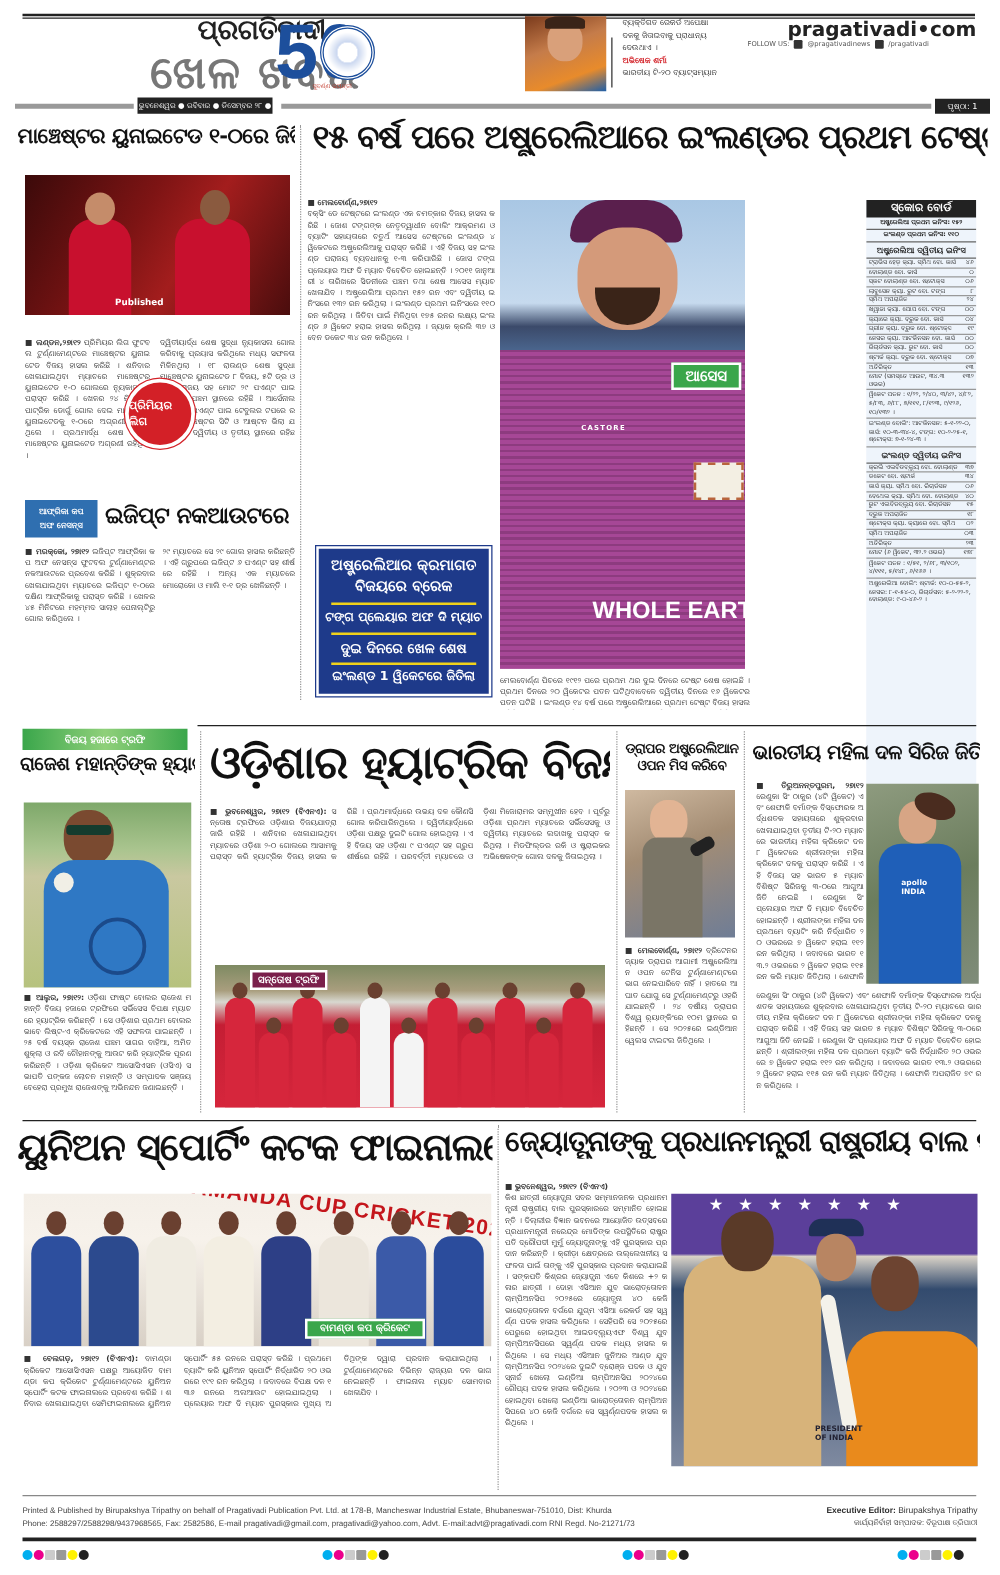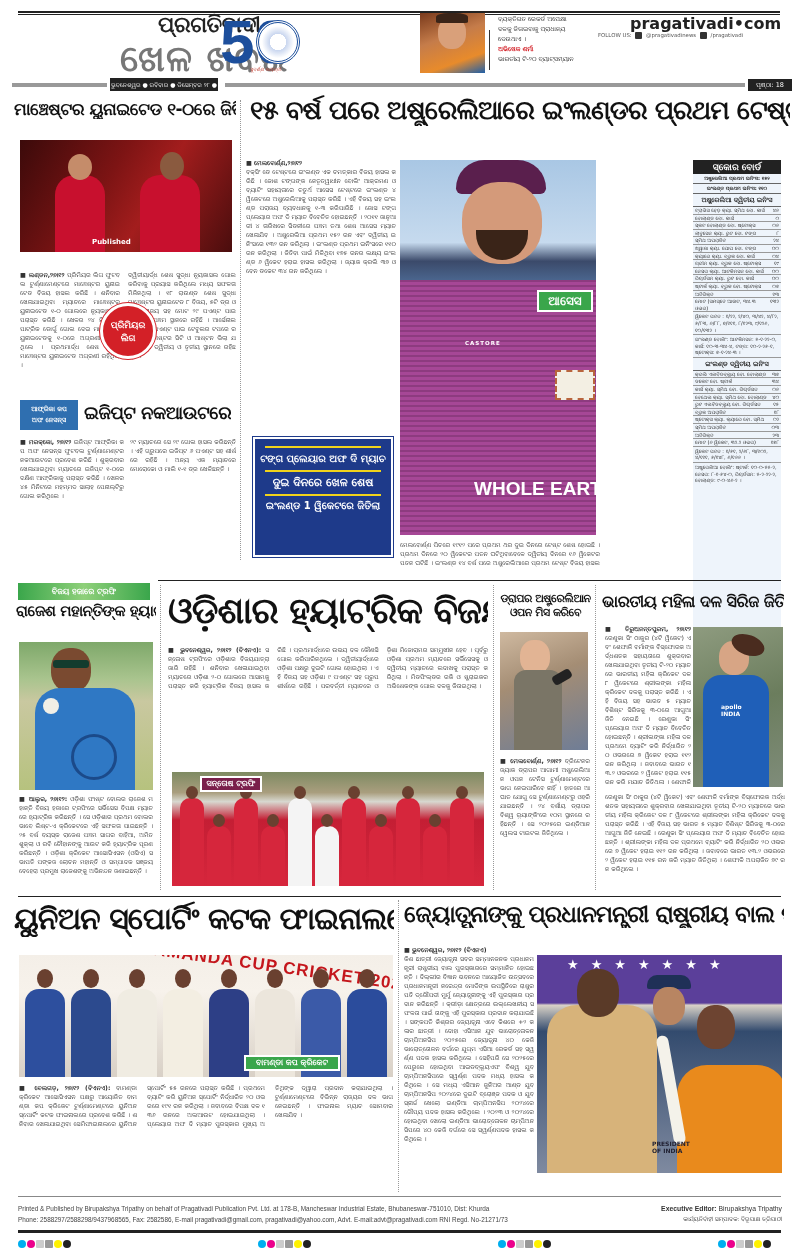--- a/index.html
+++ b/index.html
@@ -60,36 +60,36 @@
   <span>FOLLOW US:</span>
   <span class="social-box"></span>
   <span>@pragativadinews</span>
   <span class="social-box"></span>
   <span>/pragativadi</span>
 </div>
 
 <div class="abs" id="gray-bar-left"></div>
 <div class="abs" id="dateline-bar">ଭୁବନେଶ୍ୱର ● ରବିବାର ● ଡିସେମ୍ବର ୨୮ ● ୨୦୨୫</div>
 <div class="abs" id="gray-bar-right"></div>
-<div class="abs" id="page-num">ପୃଷ୍ଠା: 18</div>
+<div class="abs" id="page-num">ପୃଷ୍ଠା: 1</div>
 
 <div class="abs headline" style="left:14px;top:99px;width:222px;font-size:17px;">ମାଞ୍ଚେଷ୍ଟର ୟୁନାଇଟେଡ ୧-୦ରେ ଜିତିଲା</div>
 <div class="photo" style="left:20px;top:140px;width:212px;height:112px;background:linear-gradient(120deg,#3b0a0a,#7d1414 40%,#a31d1d 60%,#4a0d0d);">
   <div style="position:absolute;left:35px;top:35px;width:50px;height:77px;background:#c8102e;border-radius:20px 20px 0 0;"></div>
   <div style="position:absolute;left:48px;top:14px;width:24px;height:26px;border-radius:50%;background:#c58c6a;"></div>
   <div style="position:absolute;left:120px;top:35px;width:60px;height:77px;background:#c8102e;border-radius:20px 20px 0 0;"></div>
   <div style="position:absolute;left:140px;top:12px;width:24px;height:28px;border-radius:50%;background:#8a5a3f;"></div>
   <span style="position:absolute;left:72px;top:98px;font-size:7px;color:#fff;font-weight:bold;">Published</span>
 </div>
 <div class="abs body-text" style="left:20px;top:270px;width:100px;height:128px;">
   <span class="dateline">■ ଲଣ୍ଡନ,୨୭ା୧୨</span>
   <span>ପ୍ରିମିୟର ଲିଗ ଫୁଟବଲ ଟୁର୍ଣ୍ଣାମେଣ୍ଟରେ ମାଞ୍ଚେଷ୍ଟର ୟୁନାଇଟେଡ ବିଜୟ ହାସଲ କରିଛି । ଶନିବାର ଖେଳାଯାଇଥିବା ମ୍ୟାଚରେ ମାଞ୍ଚେଷ୍ଟର ୟୁନାଇଟେଡ ୧-୦ ଗୋଲରେ ନ୍ୟୁକାସଲକୁ ପରାସ୍ତ କରିଛି । ଖେଳର ୨୪ ମିନିଟରେ ପାଟ୍ରିକ ଡୋର୍ଗୁ ଗୋଲ ଦେଇ ମାଞ୍ଚେଷ୍ଟର ୟୁନାଇଟେଡକୁ ୧-୦ରେ ଅଗ୍ରଣୀ କରାଇଥିଲେ । ପ୍ରଥମାର୍ଦ୍ଧ ଶେଷ ସୁଦ୍ଧା ମାଞ୍ଚେଷ୍ଟର ୟୁନାଇଟେଡ ଅଗ୍ରଣୀ ରହିଥିଲା ।</span>
 </div>
 <div class="abs body-text" style="left:128px;top:270px;width:108px;height:128px;"><span>ଦ୍ୱିତୀୟାର୍ଦ୍ଧ ଶେଷ ସୁଦ୍ଧା ନ୍ୟୁକାସଲ ଗୋଲ କରିବାକୁ ପ୍ରୟାସ କରିଥିଲେ ମଧ୍ୟ ସଫଳତା ମିଳିନଥିଲା । ୧୮ ରାଉଣ୍ଡ ଶେଷ ସୁଦ୍ଧା ମାଞ୍ଚେଷ୍ଟର ୟୁନାଇଟେଡ ୮ ବିଜୟ, ୫ଟି ଡ୍ର ଓ ୫ଟି ପରାଜୟ ସହ ମୋଟ ୨୯ ପଏଣ୍ଟ ପାଇ ଟେବୁଲର ପଞ୍ଚମ ସ୍ଥାନରେ ରହିଛି । ଆର୍ସେନାଲ ମୋଟ ୪୨ ପଏଣ୍ଟ ପାଇ ଟେବୁଲର ଟପରେ ରହିଛି । ମାଞ୍ଚେଷ୍ଟର ସିଟି ଓ ଆଷ୍ଟନ ଭିଲା ଯଥାକ୍ରମେ ଦ୍ୱିତୀୟ ଓ ତୃତୀୟ ସ୍ଥାନରେ ରହିଛନ୍ତି ।</span></div>
-<div class="abs" style="left:100px;top:303px;width:56px;height:56px;border-radius:50%;background:#d32027;border:3px solid #fff;box-shadow:0 0 0 1px #d32027;color:#fff;text-align:center;font-weight:bold;font-size:9px;line-height:13px;padding-top:13px;">
+<div class="abs" style="left:100px;top:303px;width:56px;height:56px;border-radius:50%;background:#d32027;border:3px solid #fff;box-shadow:0 0 0 1px #d32027;color:#fff;font-weight:bold;font-size:9px;line-height:13px;padding-top:13px;">
   <div>ପ୍ରିମିୟର</div>
   <div>ଲିଗ</div>
 </div>
 
 <div class="abs" style="left:20px;top:400px;width:58px;height:30px;background:#2f6fb0;color:#fff;font-size:6.5px;line-height:11px;text-align:center;font-weight:bold;padding-top:4px;">
   <div>ଆଫ୍ରିକା କପ</div>
   <div>ଅଫ ନେସନ୍ସ</div>
 </div>
 <div class="abs headline" style="left:84px;top:402px;font-size:18px;">ଇଜିପ୍ଟ ନକଆଉଟରେ</div>
 <div class="abs body-text" style="left:20px;top:437px;width:104px;height:120px;">
@@ -110,20 +110,21 @@
   <div style="position:absolute;left:62px;top:22px;width:80px;height:82px;border-radius:45%;background:#d49a7a;"></div>
   <div style="position:absolute;left:76px;top:70px;width:52px;height:30px;border-radius:0 0 26px 26px;background:#3a2418;"></div>
   <div style="position:absolute;left:0;top:120px;width:196px;height:255px;background:repeating-linear-gradient(0deg,#a64796 0,#a64796 3px,#8d3b7f 3px,#8d3b7f 5px);"></div>
   <span style="position:absolute;left:65px;top:180px;color:#fff;font-size:5.5px;font-weight:bold;letter-spacing:1px;">CASTORE</span>
   <span style="position:absolute;left:74px;top:318px;color:#fff;font-size:19px;font-weight:bold;white-space:nowrap;font-family:'Liberation Sans',sans-serif;">WHOLE EARTH</span>
   <div style="position:absolute;left:137px;top:130px;width:56px;height:22px;background:#3aa64b;border:2px solid #fff;color:#fff;font-size:12px;font-weight:bold;text-align:center;line-height:18px;">ଆସେସ</div>
   <div style="position:absolute;left:155px;top:210px;width:40px;height:30px;background:#f3efe3;border:2px dashed #b8643d;"></div>
 </div>
 
 <div class="abs" style="left:253px;top:437px;width:140px;height:120px;background:#1e3a8a;border:2px solid #fff;box-shadow:0 0 0 1px #1e3a8a;color:#fff;font-weight:bold;text-align:center;padding:5px 4px;">
+  <div style="font-size:12px;line-height:17px;height:36px;overflow:hidden;">ଅଷ୍ଟ୍ରେଲିଆର କ୍ରମାଗତ ବିଜୟରେ ବ୍ରେକ</div>
   <div style="height:2px;background:#f0d21b;margin:2px 6px;"></div>
   <div style="font-size:10px;line-height:18px;white-space:nowrap;overflow:hidden;">ଟଙ୍ଗ ପ୍ଲେୟାର ଅଫ ଦି ମ୍ୟାଚ</div>
   <div style="height:2px;background:#f0d21b;margin:2px 6px;"></div>
   <div style="font-size:11px;line-height:18px;white-space:nowrap;overflow:hidden;">ଦୁଇ ଦିନରେ ଖେଳ ଶେଷ</div>
   <div style="height:2px;background:#f0d21b;margin:2px 6px;"></div>
   <div style="font-size:10px;line-height:16px;white-space:nowrap;overflow:hidden;">ଇଂଲଣ୍ଡ 1 ୱିକେଟରେ ଜିତିଲା</div>
 </div>
 
 <div class="abs body-text" style="left:400px;top:540px;width:200px;height:28px;">ମେଲବୋର୍ଣ୍ଣ ପିଚରେ ୧୯୧୨ ପରେ ପ୍ରଥମ ଥର ଦୁଇ ଦିନରେ ଟେଷ୍ଟ ଶେଷ ହୋଇଛି । ପ୍ରଥମ ଦିନରେ ୨୦ ୱିକେଟର ପତନ ଘଟିଥିବାବେଳେ ଦ୍ୱିତୀୟ ଦିନରେ ୧୬ ୱିକେଟର ପତନ ଘଟିଛି । ଇଂଲଣ୍ଡ ୧୪ ବର୍ଷ ପରେ ଅଷ୍ଟ୍ରେଲିଆରେ ପ୍ରଥମ ଟେଷ୍ଟ ବିଜୟ ହାସଲ କରିଛି । ଏହାସହ ଅଷ୍ଟ୍ରେଲିଆର କ୍ରମାଗତ ୧୮ ଟେଷ୍ଟ ବିଜୟରେ ବ୍ରେକ ଲାଗିଛି ।</div>
 

